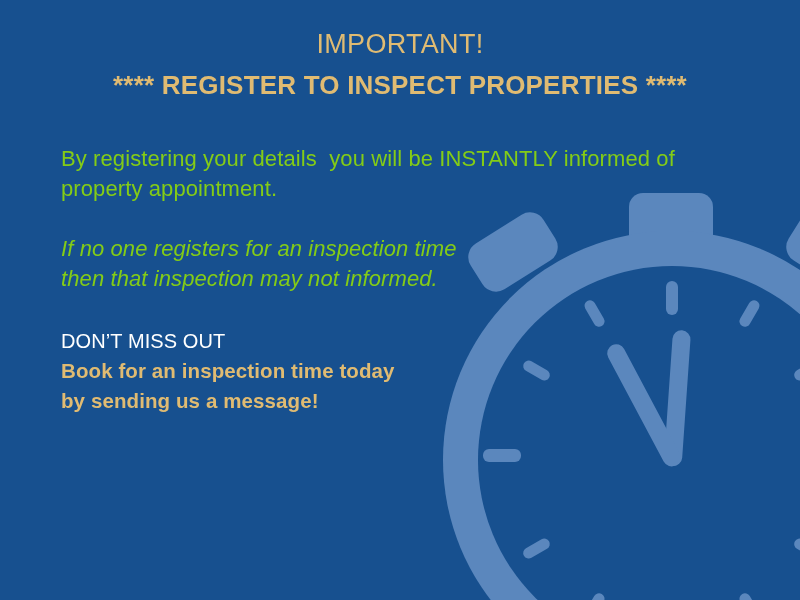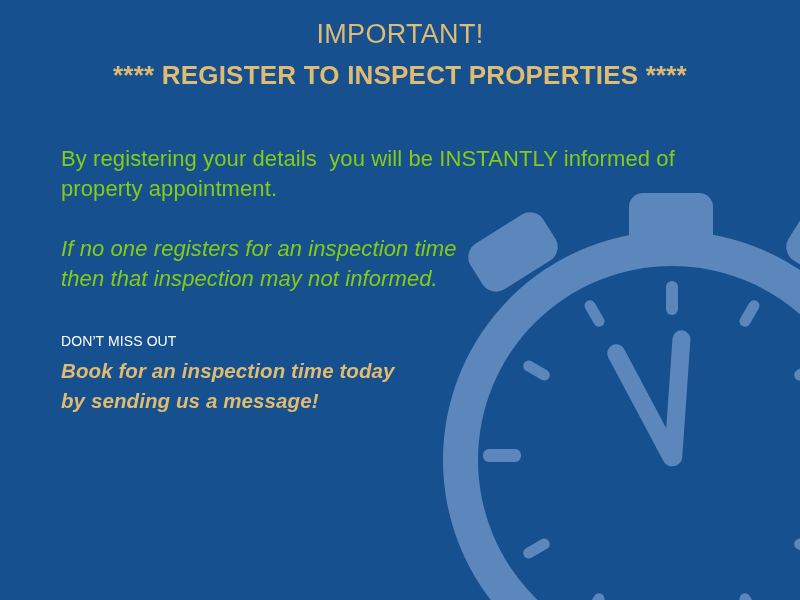--- a/index.html
+++ b/index.html
@@ -37,21 +37,21 @@
   #content {
     position: relative;
     z-index: 2;
     width: 800px;
     height: 600px;
     box-sizing: border-box;
   }
 
   .headings {
     text-align: center;
-    padding-top: 18px;
+    padding-top: 28px;
   }
   .heading-line-1 {
     color: #e0bb72;
     font-size: 27px;
     font-weight: 400;
     letter-spacing: 0.3px;
     line-height: 1.25;
   }
   .heading-line-2 {
     color: #e0bb72;
@@ -76,36 +76,35 @@
     line-height: 30px;
     letter-spacing: 0.1px;
   }
   .para .line { display: block; white-space: pre; }
 
   .para-2 { margin-top: 30px; font-style: italic; }
 
   .cta-block { margin-top: 32px; }
   .cta-plain {
     color: #ffffff;
-    font-size: 14px;
+    font-size: 20px;
     font-weight: 400;
     line-height: 30px;
     letter-spacing: 0.1px;
     display: block;
     white-space: pre;
   }
   .cta-gold {
     color: #e0bb72;
     font-size: 20.5px;
     font-weight: 700;
     line-height: 30px;
     letter-spacing: 0.1px;
     display: block;
     white-space: pre;
-    font-style: italic;
   }
 </style>
 </head>
 <body>
 
 <div id="slide">
 
   <svg id="clock-graphic" viewBox="0 0 800 600" aria-hidden="true">
     <defs>
 

